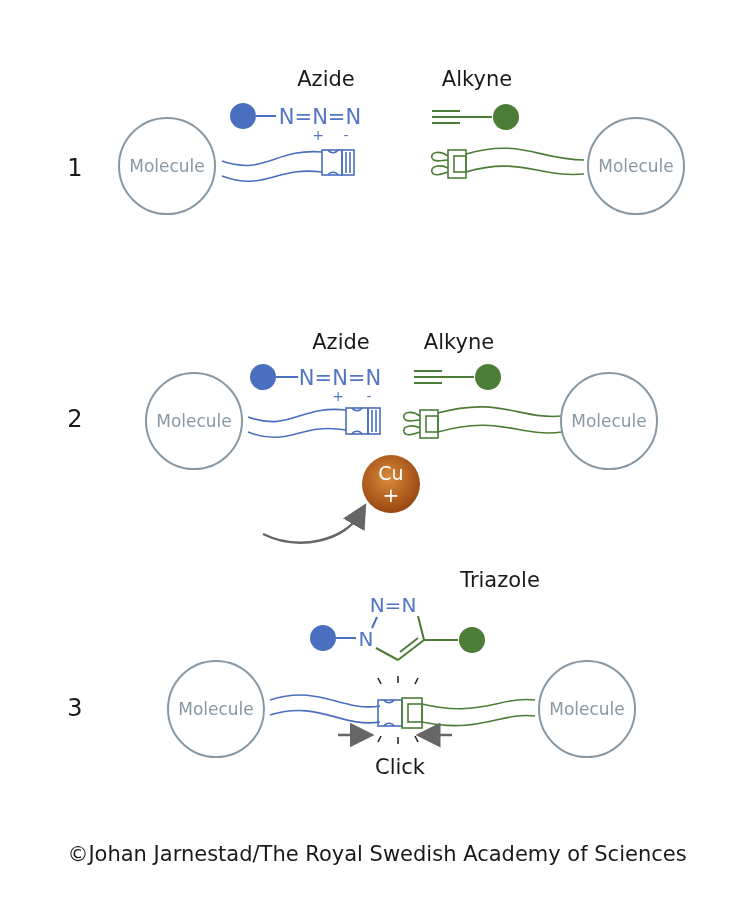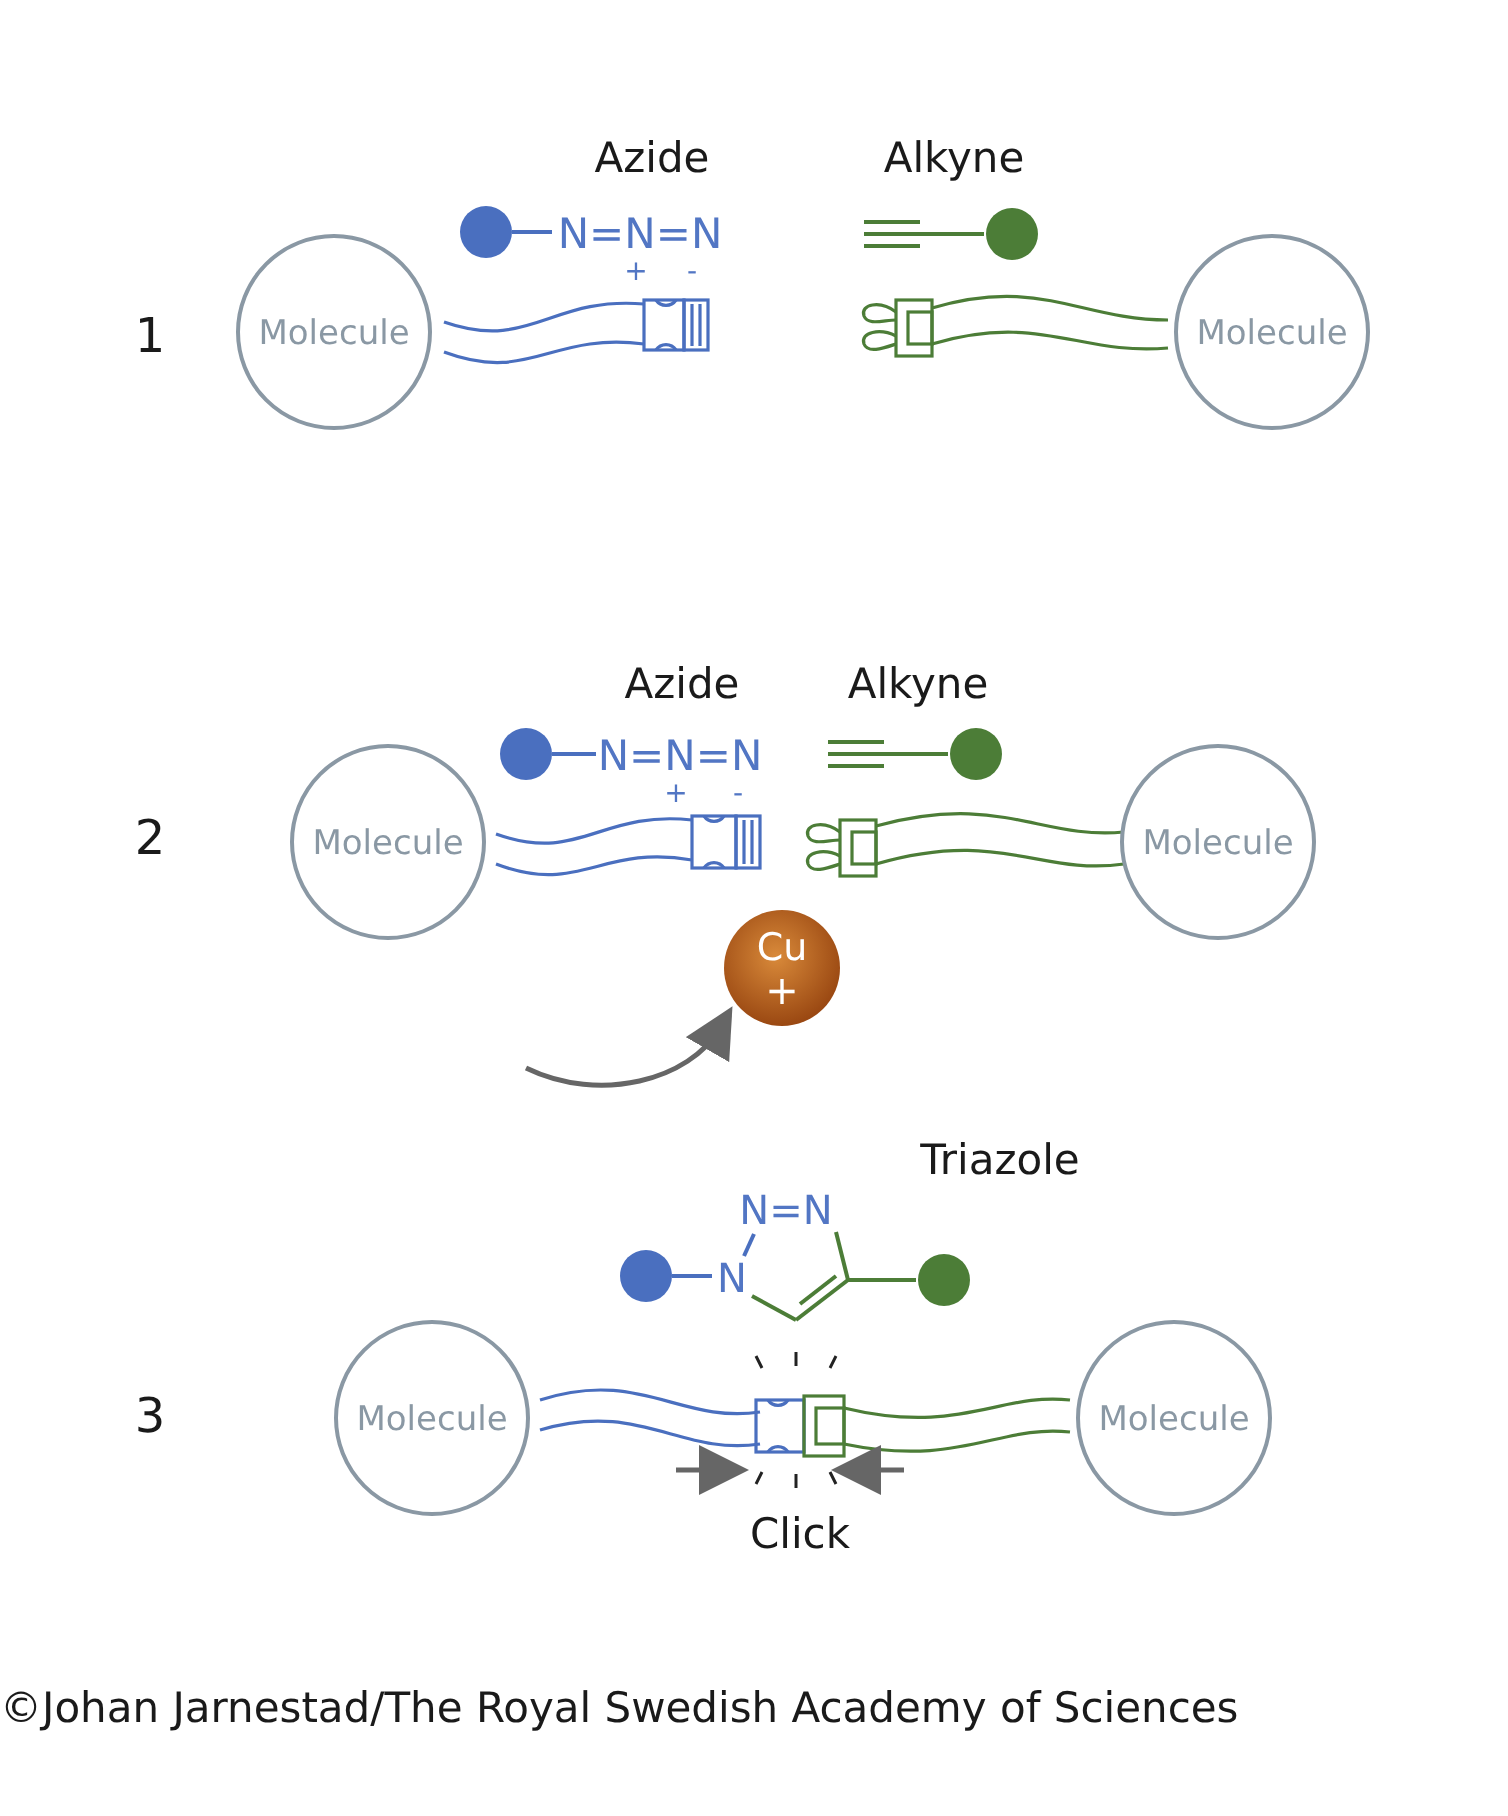--- a/index.html
+++ b/index.html
@@ -1,21 +1,21 @@
 <!DOCTYPE html>
 <html><head>
 <meta charset="utf-8">
 <style>
   html,body{margin:0;padding:0;background:#fff;}
   body{width:754px;height:908px;overflow:hidden;position:relative;font-family:"DejaVu Sans",sans-serif;}
   svg{position:absolute;left:0;top:0;}
   .lbl{font-family:"DejaVu Sans",sans-serif;fill:#1a1a1a;}
   .mol{font-family:"DejaVu Sans",sans-serif;fill:#8a98a4;font-size:17px;}
   .az{font-family:"DejaVu Sans",sans-serif;fill:#5276c4;}
-  .cr{position:absolute;left:0;top:842px;width:754px;font-family:"DejaVu Sans",sans-serif;font-size:21px;color:#1a1a1a;}
+  .cr{position:absolute;left:0;top:842px;width:754px;text-align:center;font-family:"DejaVu Sans",sans-serif;font-size:21px;color:#1a1a1a;}
 </style>
 </head>
 <body>
 
 <svg width="754" height="908" viewBox="0 0 754 908">
   <defs>
     <radialGradient id="cu" cx="45%" cy="40%" r="60%">
       <stop offset="0%" stop-color="#d98a3a"></stop>
       <stop offset="100%" stop-color="#9a4812"></stop>
     </radialGradient>

